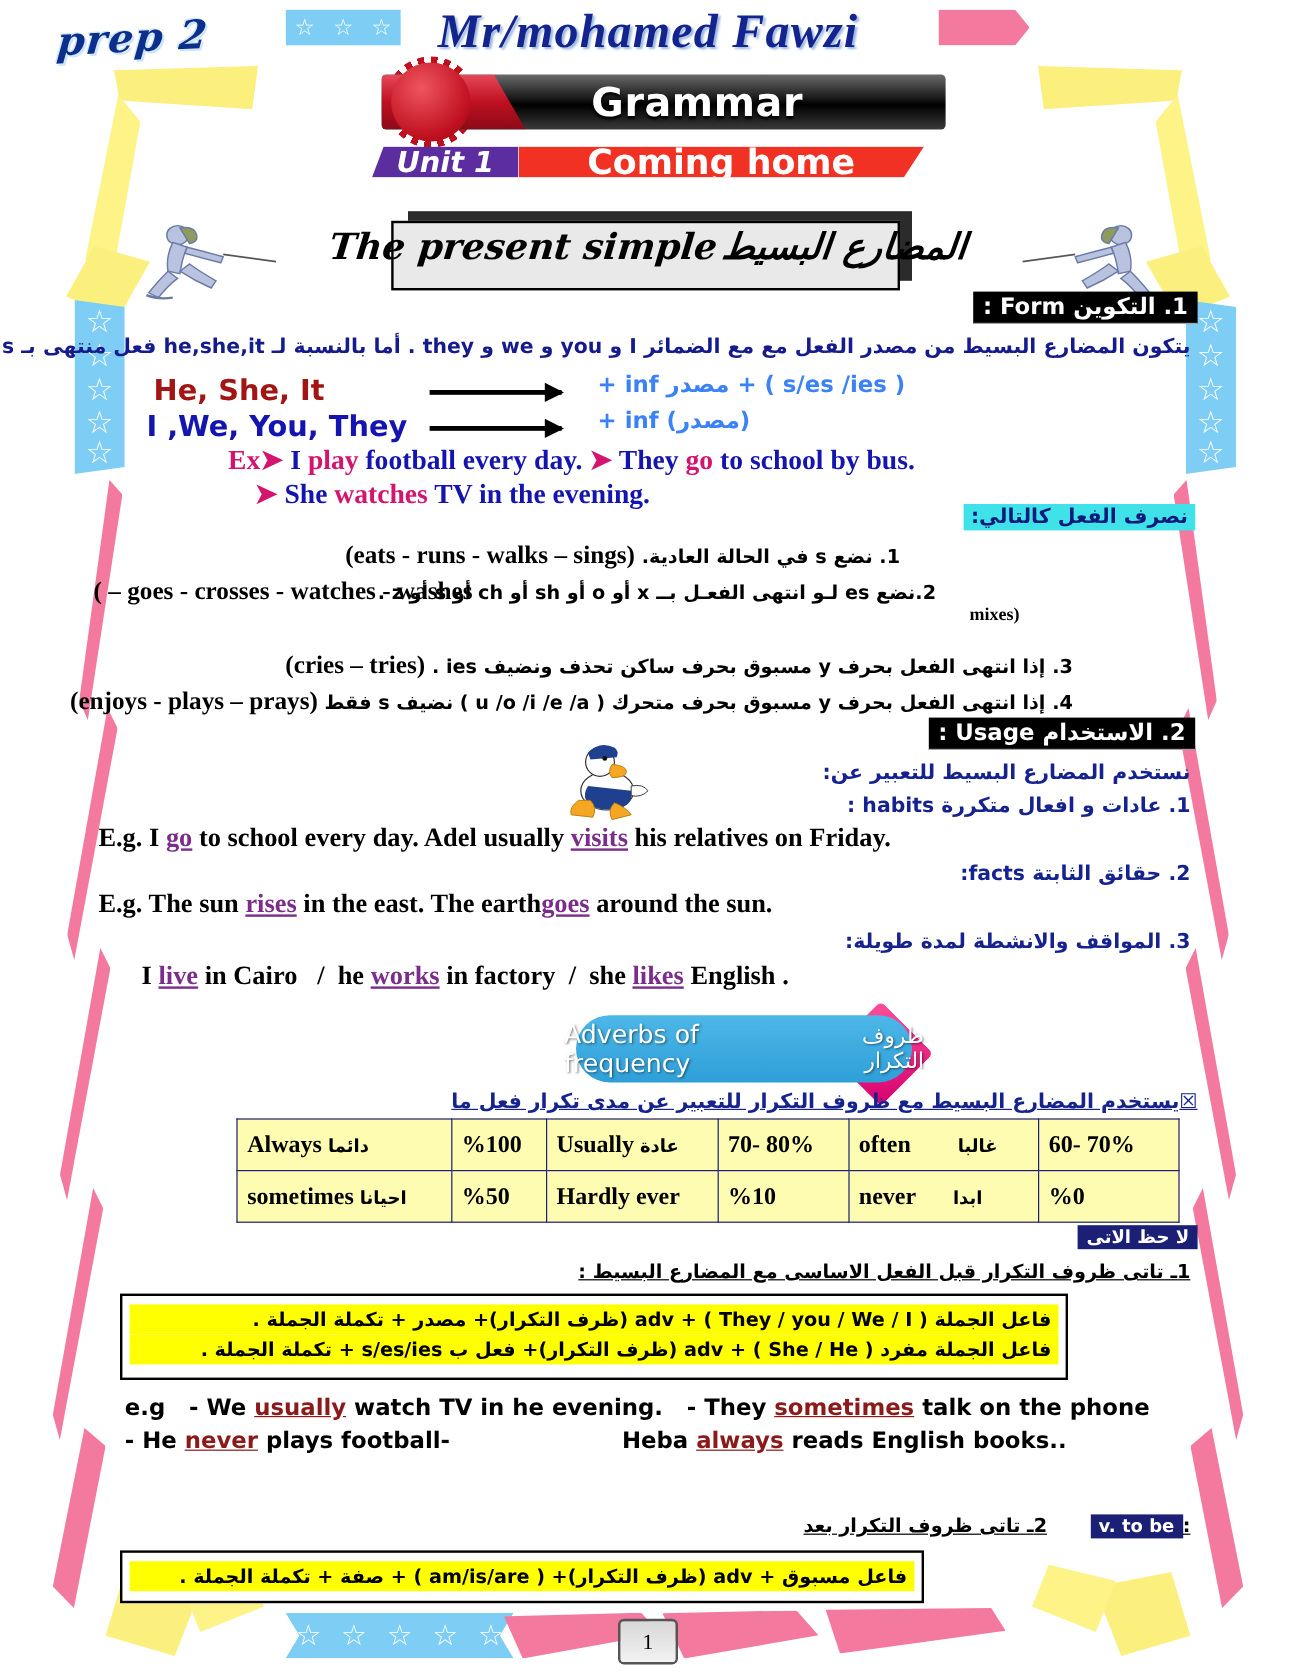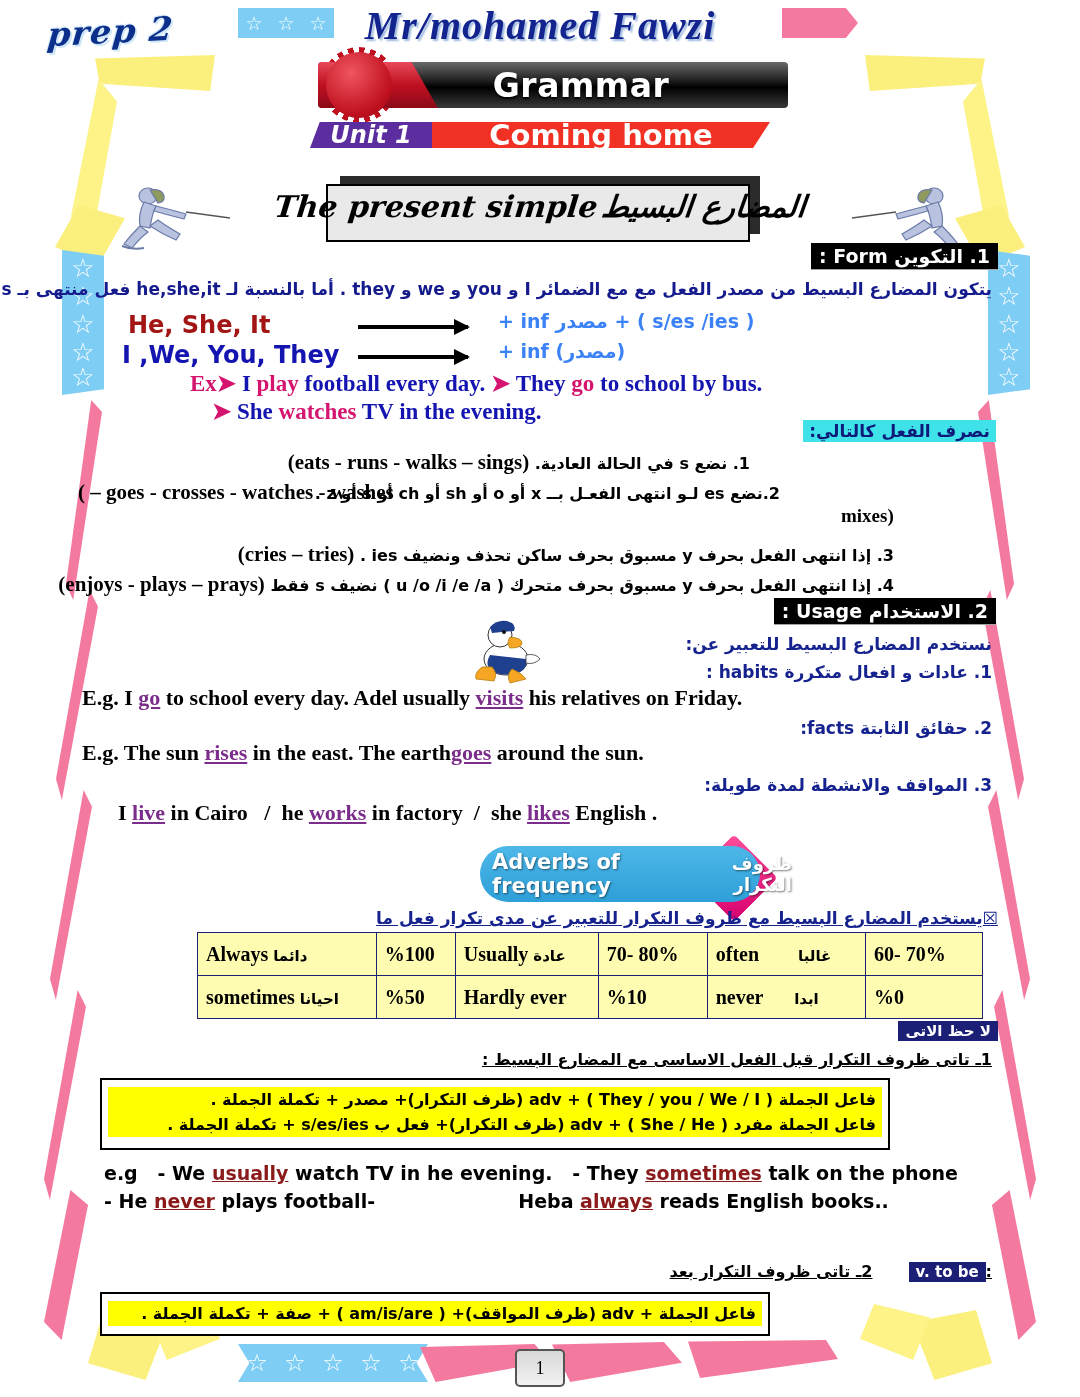--- a/index.html
+++ b/index.html
@@ -176,23 +176,23 @@
   
   .duck{position:absolute;width:96px;height:70px;}
 
   
   .adv-banner{
     position:absolute;left:480px;top:846px;width:280px;height:56px;
     background:linear-gradient(180deg,#4db7e8 0%,#2e9fd8 100%);
     border-radius:28px;
   }
   .adv-banner-in{
-    position:absolute;left:492px;top:846px;width:300px;height:56px;
+    position:absolute;left:470px;top:846px;width:300px;height:56px;
     display:flex;align-items:center;justify-content:center;
-    font-family:"DejaVu Sans",sans-serif;font-weight:bold;font-size:21px;color:#fff;
+    font-family:"DejaVu Sans",sans-serif;font-weight:normal;font-size:21px;color:#fff;
     text-shadow:1px 1px 2px rgba(0,0,0,.5);
   }
   .adv-diamond{
     position:absolute;left:700px;top:844px;width:62px;height:62px;
     background:linear-gradient(135deg,#ff4f9a,#d6006e);
     transform:rotate(45deg);border-radius:8px;
     border:3px solid #ffffff;
   }
   .adv-note{
     position:absolute;right:82px;top:908px;direction:rtl;white-space:nowrap;
@@ -405,21 +405,21 @@
 
 <div class="rule-line" style="right:330px;top:450px;">
   <span>1</span><span>. نضع s في الحالة العادية.</span>
   <span class="rule-en">(eats - runs - walks – sings)</span>
 </div>
 
 <div class="rule-line" style="right:300px;top:484px;">
   <span>2</span><span>.نضع es لـو انتهى الفعـل بــ x أو o أو sh أو ch أو s أو z .</span>
 </div>
 <div class="en-line" style="left:78px;top:480px;font-size:21px;color:#000;">( – goes - crosses -  watches  -  washes</div>
-<div class="en-line" style="left:808px;top:505px;font-size:19px;color:#000;margin-left:33px;">mixes)</div>
+<div class="en-line" style="left:808px;top:505px;font-size:15px;color:#000;">mixes)</div>
 
 <div class="rule-line" style="right:186px;top:542px;">
   <span>3</span><span>. إذا انتهى الفعل بحرف  y  مسبوق بحرف ساكن تحذف ونضيف ies .</span>
   <span class="rule-en">(cries – tries)</span>
 </div>
 
 <div class="rule-line" style="right:186px;top:572px;">
   <span>4</span><span>. إذا انتهى الفعل بحرف y مسبوق بحرف متحرك ( u /o /i /e /a ) نضيف s فقط</span>
   <span class="rule-en">(enjoys - plays – prays)</span>
 </div>
@@ -528,16 +528,16 @@
   <span>- He </span><span class="u-red">never</span><span> plays football-</span>
   <span style="display:inline-block;width:130px;"></span>
   <span>Heba </span><span class="u-red">always</span><span> reads English books..</span>
 </div>
 
 <div class="numnote" style="right:88px;top:1262px;text-decoration:none;">
   <span style="text-decoration:underline;">:</span><span class="hdr-navy" style="position:static;display:inline-block;font-size:15px;">v. to be</span><span style="text-decoration:underline;">2ـ تاتى ظروف التكرار بعد</span>
 </div>
 
 <div class="ybox" style="left:100px;top:1292px;width:670px;height:44px;">
-  <span class="hl">فاعل الجملة + adv (ظرف المواقف)+ ( am/is/are ) + صفة + تكملة الجملة .</span>
+  <span class="hl">فاعل مسبوق + adv (ظرف التكرار)+ ( am/is/are ) + صفة + تكملة الجملة .</span>
 </div>
 
 <div class="pagenum">1</div>
 
 </body></html>

